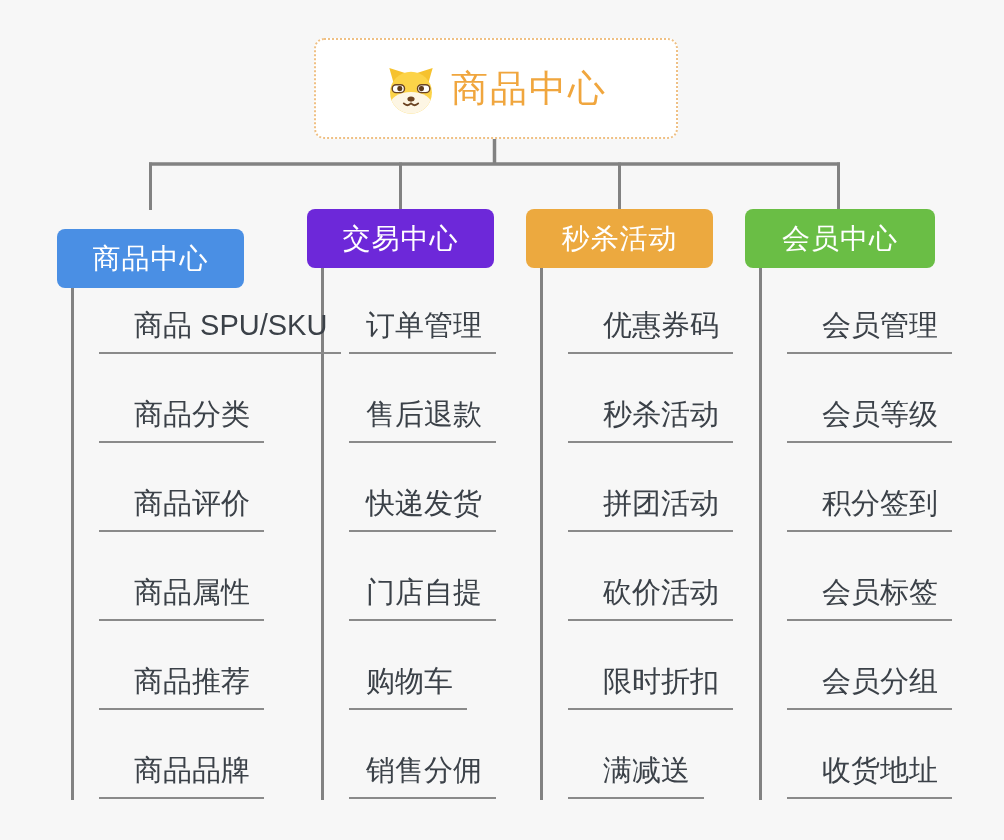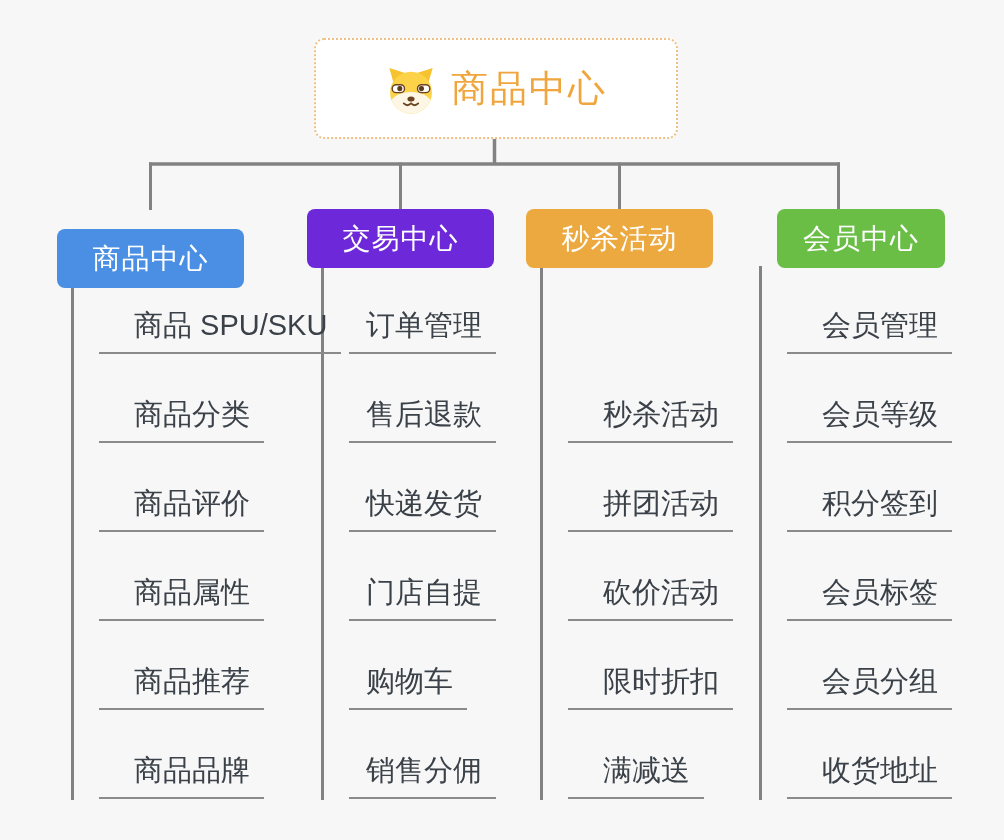--- a/index.html
+++ b/index.html
@@ -20,21 +20,21 @@
     display:flex;align-items:center;justify-content:center;gap:14px;cursor:default;
   }
   .root-title{font-size:37px;color:var(--root-text);letter-spacing:2px;white-space:nowrap;}
   .dog-icon{width:52px;height:52px;flex:0 0 auto;}
 
   .branch-node{
     position:absolute;top:209px;width:187px;height:59px;border-radius:8px;
     color:#ffffff;font-size:28px;line-height:59px;text-align:center;
     letter-spacing:1px;white-space:nowrap;
   }
-  .b1{left:57px;} .b2{left:307px;} .b3{left:526px;} .b4{left:745px;width:168px;margin-left:32px;}
+  .b1{left:57px;} .b2{left:307px;} .b3{left:526px;} .b4{left:745px;width:190px;}
 
   .leaf{
     position:absolute;height:48px;display:flex;align-items:flex-end;
     padding:0 14px 6px 35px;border-bottom:2px solid var(--underline);
     font-size:29px;color:var(--leaf-text);white-space:nowrap;width:max-content;margin-left:28px;
   }
   .c1{left:71px;} .c2{left:321px;padding-left:17px;} .c3{left:540px;} .c4{left:759px;}
   .r1{top:306px;} .r2{top:395px;} .r3{top:484px;} .r4{top:573px;} .r5{top:662px;} .r6{top:751px;}
 </style>
 </head>
@@ -92,20 +92,21 @@
   <div class="leaf c1 r5">商品推荐</div>
   <div class="leaf c1 r6">商品品牌</div>
 
   <div class="leaf c2 r1">订单管理</div>
   <div class="leaf c2 r2">售后退款</div>
   <div class="leaf c2 r3">快递发货</div>
   <div class="leaf c2 r4">门店自提</div>
   <div class="leaf c2 r5">购物车</div>
   <div class="leaf c2 r6">销售分佣</div>
 
+  <div class="leaf c3 r1">优惠券码</div>
   <div class="leaf c3 r2">秒杀活动</div>
   <div class="leaf c3 r3">拼团活动</div>
   <div class="leaf c3 r4">砍价活动</div>
   <div class="leaf c3 r5">限时折扣</div>
   <div class="leaf c3 r6">满减送</div>
 
   <div class="leaf c4 r1">会员管理</div>
   <div class="leaf c4 r2">会员等级</div>
   <div class="leaf c4 r3">积分签到</div>
   <div class="leaf c4 r4">会员标签</div>

